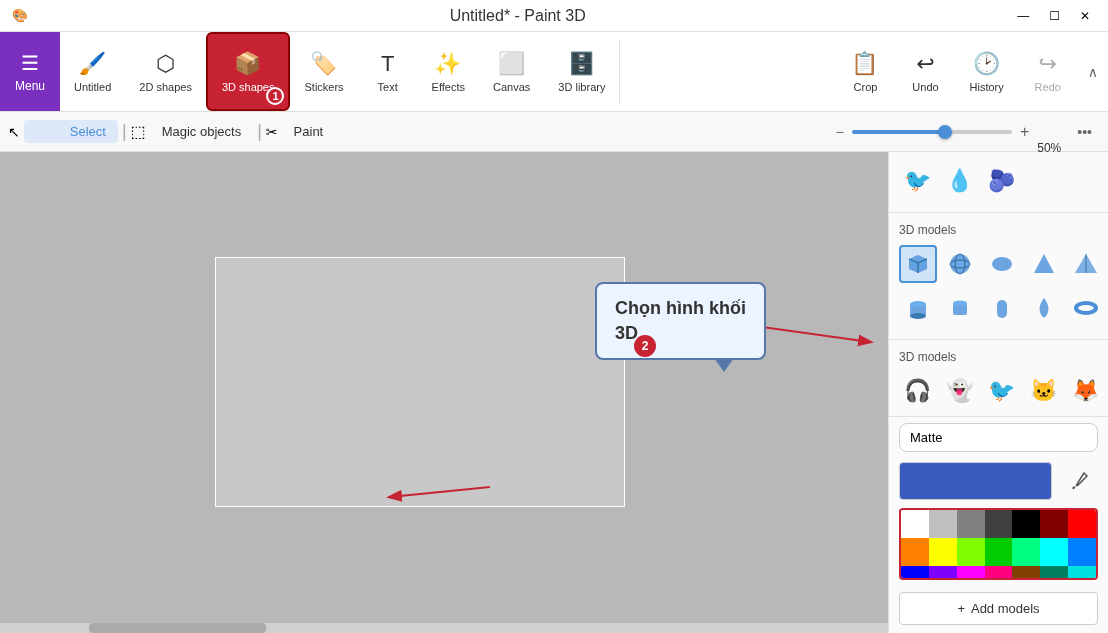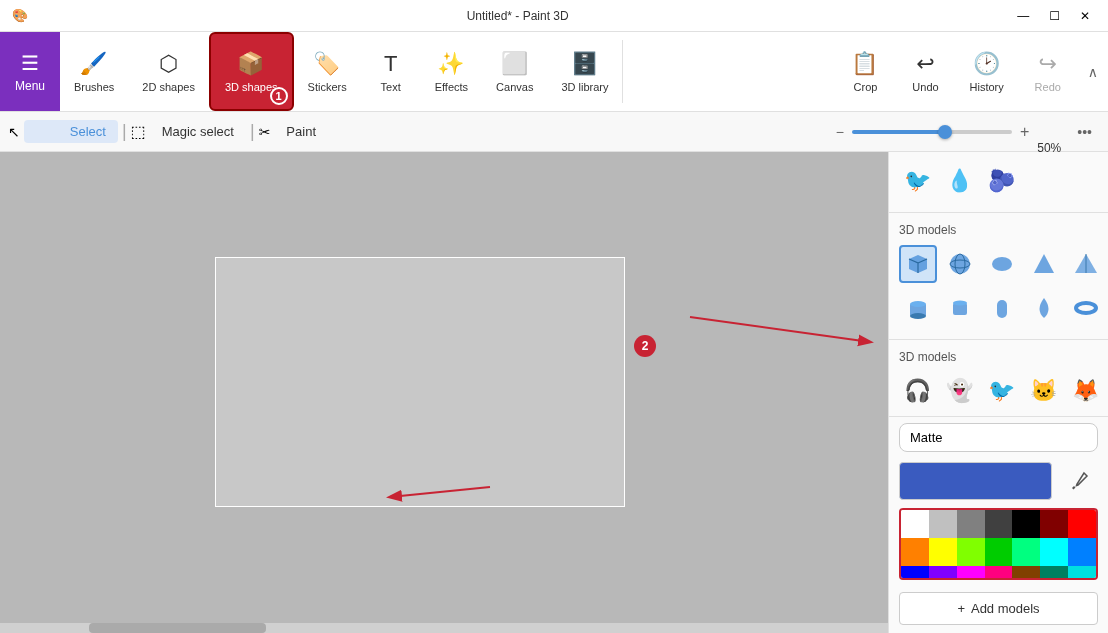--- a/index.html
+++ b/index.html
@@ -4,21 +4,21 @@
   <style>
     * { margin: 0; padding: 0; box-sizing: border-box; }
     body { width: 1108px; height: 633px; background: #f0f0f0; font-family: 'Segoe UI', Arial, sans-serif; overflow: hidden; user-select: none; }
 
     
     #titlebar {
       width: 100%; height: 32px; background: #ffffff;
       display: flex; align-items: center; justify-content: space-between;
       padding: 0 8px; border-bottom: 1px solid #e0e0e0;
     }
-    #titlebar .title { font-size: 12px; color: #333; flex: 1; text-align: center; }
+    #titlebar .title { font-size: 16px; color: #333; flex: 1; text-align: center; }
     #titlebar .winbtn { font-size: 12px; padding: 0 10px; cursor: pointer; height: 100%; display: flex; align-items: center; }
 
     
     #toolbar {
       width: 100%; height: 80px; background: #ffffff;
       display: flex; align-items: stretch;
       border-bottom: 1px solid #e0e0e0;
     }
     .toolbar-btn {
       display: flex; flex-direction: column; align-items: center; justify-content: center;
@@ -173,21 +173,21 @@
   </div>
 </div>
 
 <div id="toolbar">
   <div class="menu-btn">
     <span style="font-size:20px;">☰</span>
     <span>Menu</span>
   </div>
   <div class="toolbar-btn">
     <span class="icon">🖌️</span>
-    <span>Brushes</span>
+    <span>Untitled</span>
   </div>
   <div class="toolbar-btn">
     <span class="icon">⬡</span>
     <span>2D shapes</span>
   </div>
   <div class="toolbar-btn highlighted-box">
     <span class="icon">📦</span>
     <span>3D shapes</span>
     <span class="badge-circle">1</span>
   </div>
@@ -234,21 +234,21 @@
 </div>
 
 <div id="subtoolbar">
   <span class="sub-icon">↖</span>
   <div class="sub-btn active">
     <span>Select</span>
   </div>
   <span style="font-size:18px;color:#aaa;">|</span>
   <span class="sub-icon" style="font-size:16px;">⬚</span>
   <div class="sub-btn">
-    <span>Magic select</span>
+    <span>Magic objects</span>
   </div>
   <span style="font-size:18px;color:#aaa;">|</span>
   <span class="sub-icon">✂</span>
   <div class="sub-btn">
     <span>Paint</span>
   </div>
   <div class="subtool-separator"></div>
   <div class="subtool-slider-area">
     <span style="font-size:14px;color:#666;cursor:pointer;">−</span>
     <div class="subtool-slider">
@@ -271,20 +271,23 @@
         <marker id="arrowhead" markerWidth="8" markerHeight="8" refX="6" refY="3" orient="auto">
           <path d="M0,0 L0,6 L8,3 z" fill="#c82333"></path>
         </marker>
       </defs>
 
       <line x1="690" y1="165" x2="870" y2="190" stroke="#c82333" stroke-width="2" marker-end="url(#arrowhead)"></line>
 
       <line x1="490" y1="335" x2="390" y2="345" stroke="#c82333" stroke-width="2" marker-end="url(#arrowhead)"></line>
     </svg>
 
+    <div id="annotation-bubble">
+      <span>Chọn hình khối<br>3D</span>
+    </div>
 
     <div style="position:absolute;right:232px;top:183px;width:22px;height:22px;background:#c82333;border-radius:50%;display:flex;align-items:center;justify-content:center;color:#fff;font-size:12px;font-weight:bold;z-index:20;">2</div>
 
     <div id="hscroll">
       <div id="hscroll-thumb"></div>
     </div>
   </div>
 
   <div id="right-panel">
 

